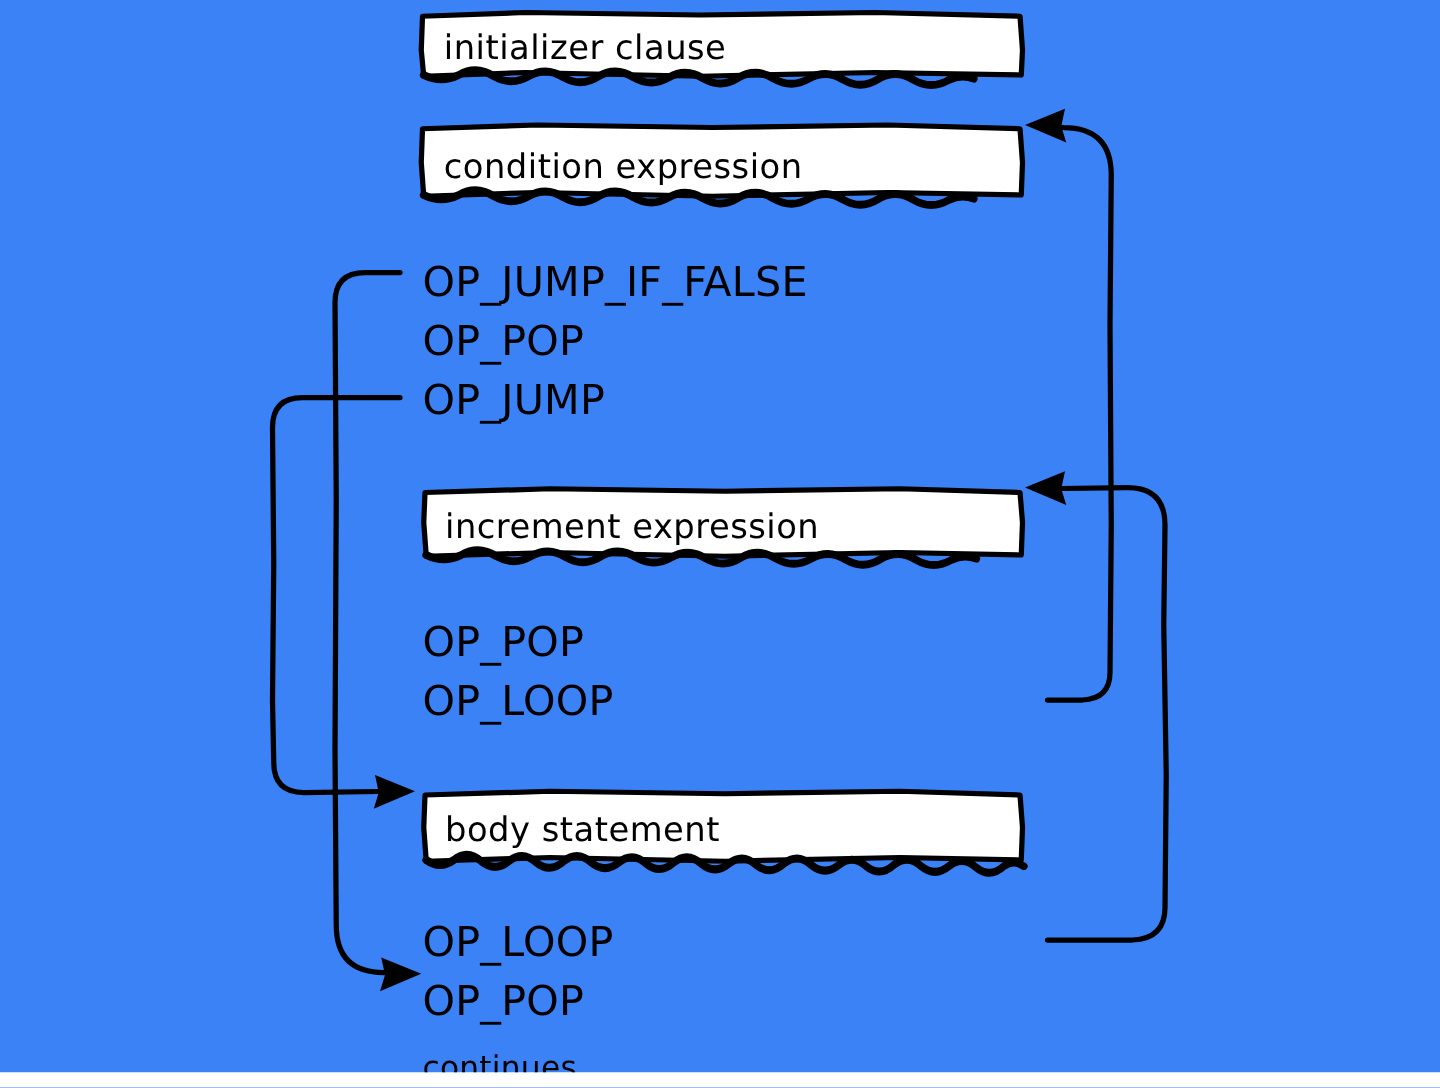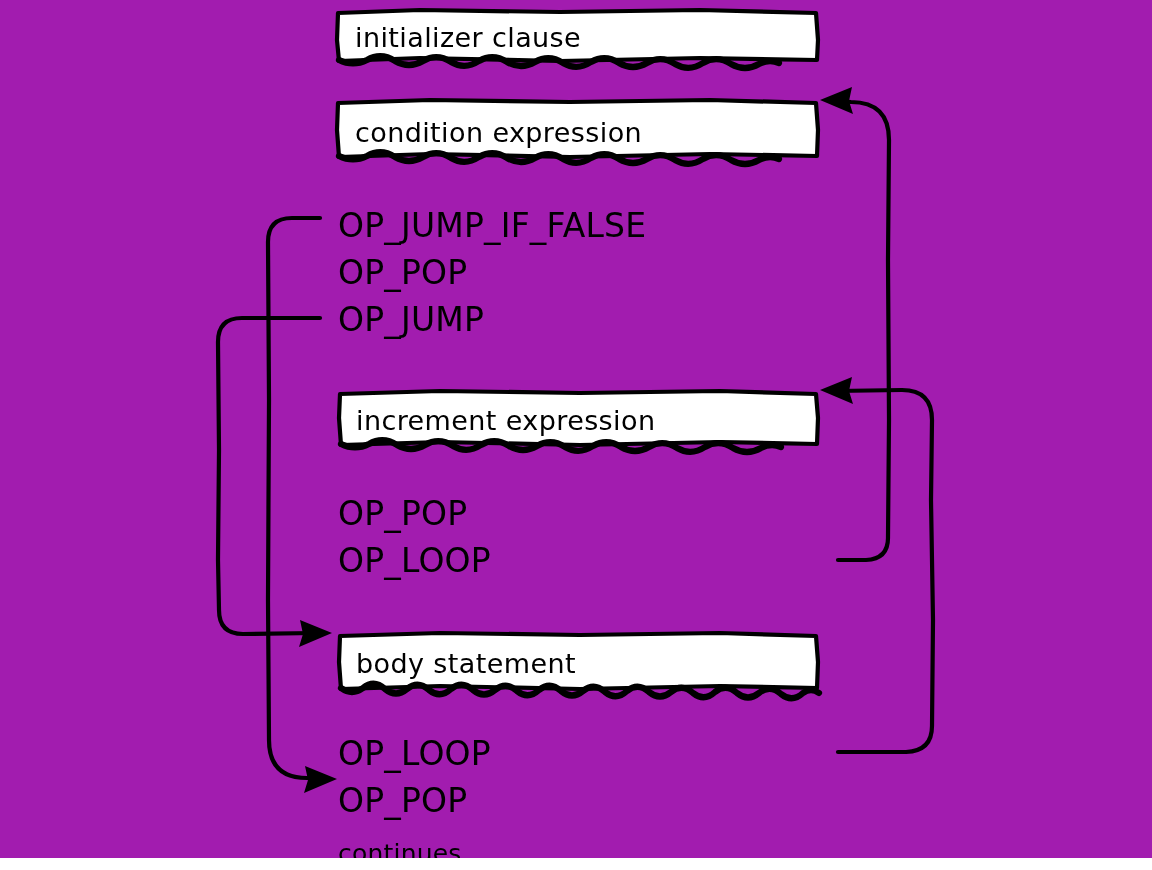--- a/index.html
+++ b/index.html
@@ -8,21 +8,21 @@
     padding: 0;
     background: #ffffff;
   }
   body {
     font-family: "DejaVu Sans", sans-serif;
   }
   #canvas {
     position: relative;
     width: 1152px;
     height: 858px;
-    background: #a21caf;
+    background: #3b82f6;
     overflow: hidden;
   }
   #diagram-svg {
     position: absolute;
     left: 0;
     top: 0;
     width: 1152px;
     height: 870px;
   }
   .box-label {

